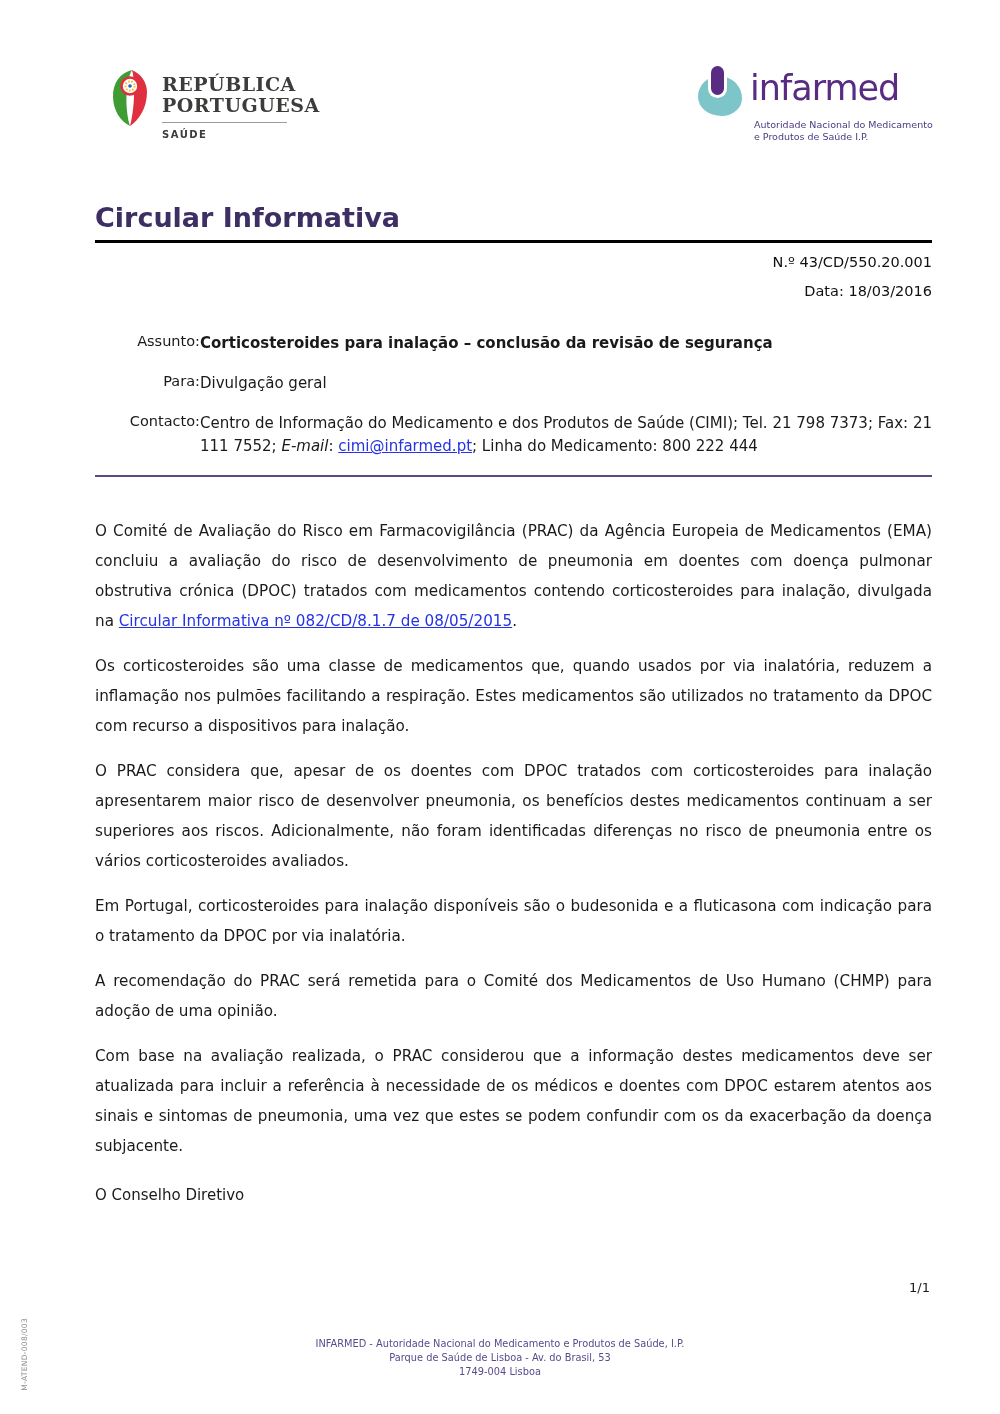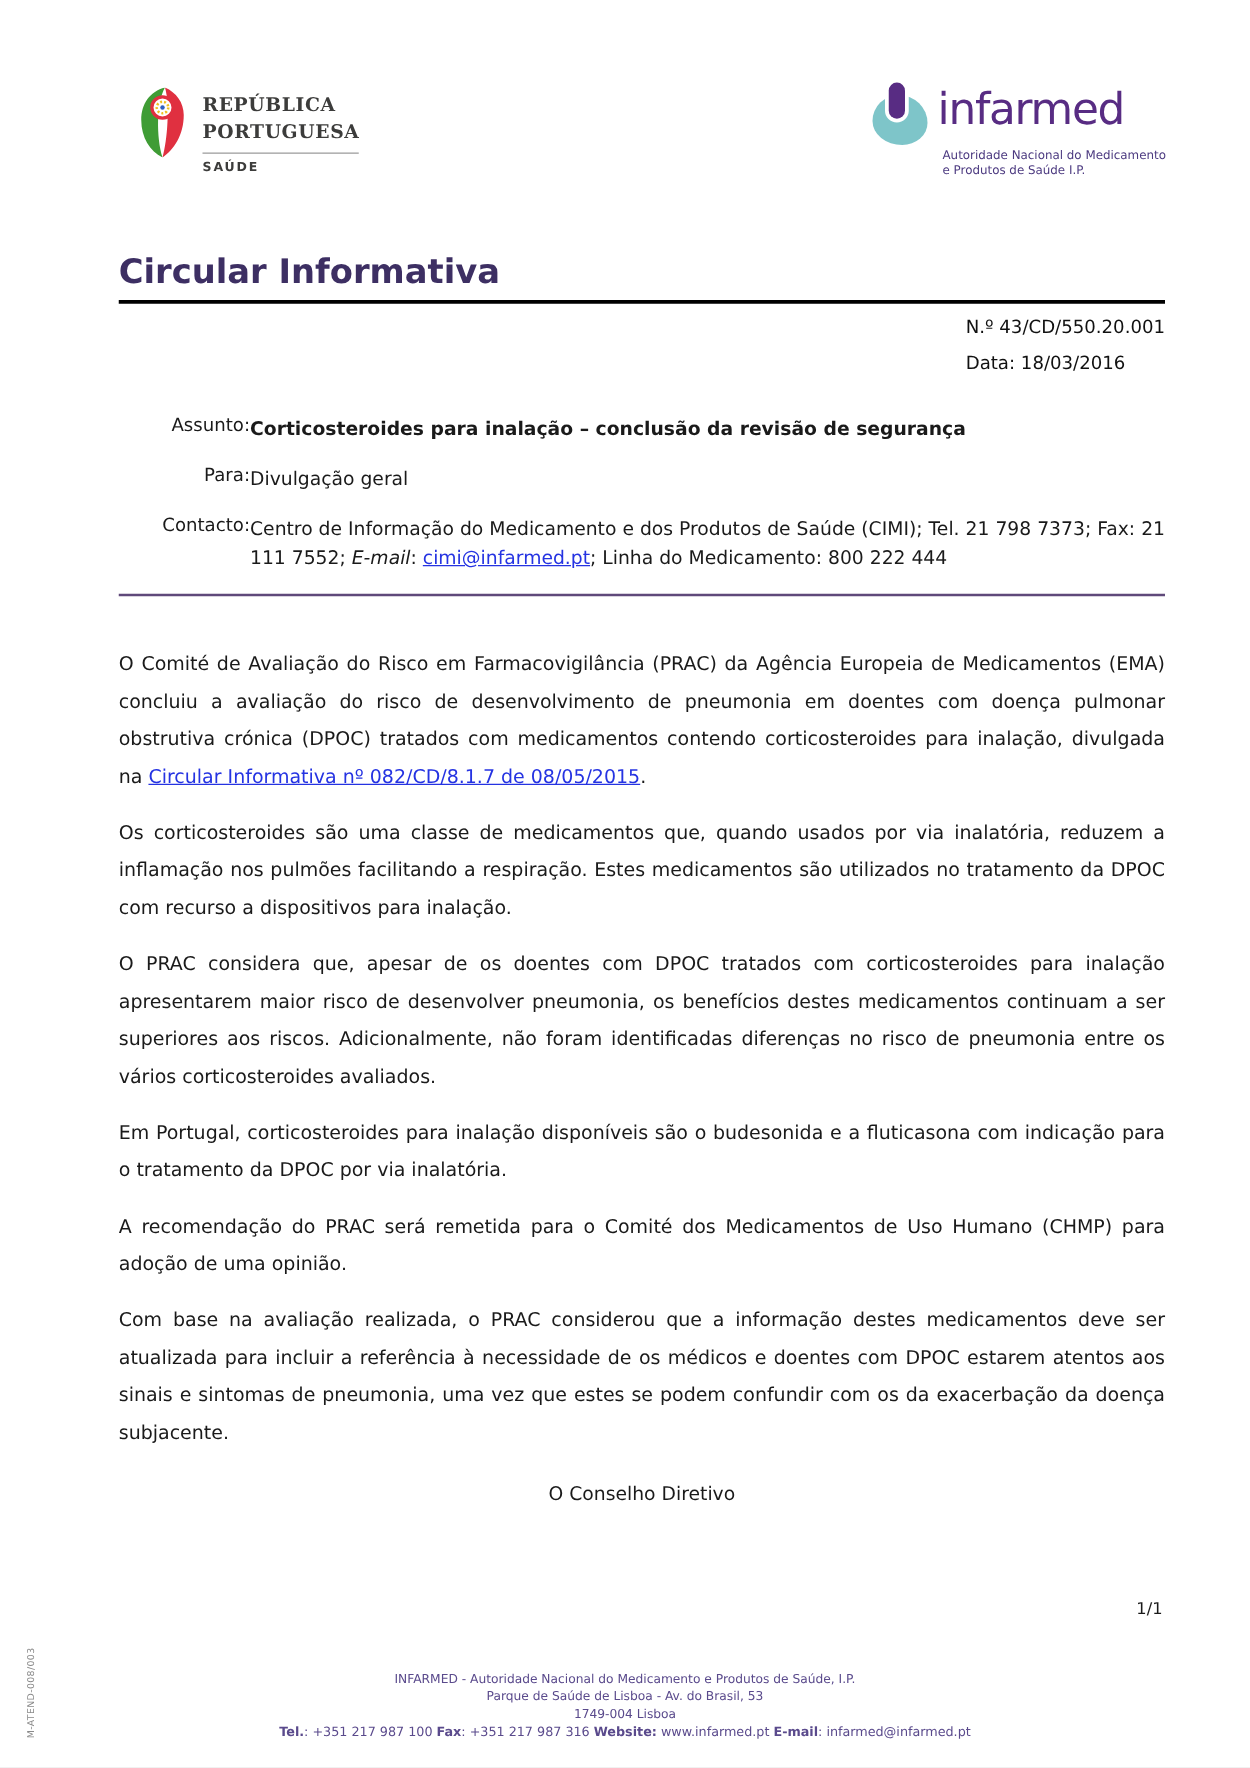--- a/index.html
+++ b/index.html
@@ -13,21 +13,21 @@
     color:#1a1a1a;
     overflow:hidden;
   }
 
   
   .gov-logo { position:absolute; left:110px; top:70px; display:flex; gap:12px; }
   .gov-leaf { width:40px; height:56px; flex:0 0 auto; }
   .gov-text { padding-top:4px; }
   .gov-name {
     font-family:"DejaVu Serif", serif;
-    font-weight:bold; font-size:15px; line-height:21px;
+    font-weight:bold; font-size:19px; line-height:21px;
     color:#3c3c3b; letter-spacing:0.5px;
   }
   .gov-divider { width:125px; height:1px; background:#9b9b9b; margin:6px 0 6px 0; }
   .gov-dept { font-size:10px; font-weight:bold; letter-spacing:1.5px; color:#3c3c3b; }
 
   .inf-logo { position:absolute; left:698px; top:66px; }
   .inf-top { display:flex; align-items:flex-start; gap:6px; }
   .inf-icon { position:relative; width:46px; height:52px; flex:0 0 auto; }
   .inf-blob { position:absolute; left:0; top:10px; width:44px; height:40px; background:#7ec5c9;
               border-radius:48% 52% 46% 54% / 52% 56% 44% 48%; }
@@ -36,41 +36,41 @@
   .inf-name { font-size:35px; font-weight:500; color:#582c83; letter-spacing:-1px; line-height:44px; }
   .inf-sub { margin-top:1px; margin-left:56px; font-size:9.5px; line-height:12px; color:#4c3a80; }
 
   
   .doc-title-wrap {
     position:absolute; left:95px; top:202px; width:837px;
     border-bottom:3px solid #000000; padding-bottom:7px;
   }
   .doc-title { font-size:27px; font-weight:bold; color:#3d2f63; }
 
-  .ref-block { position:absolute; right:68px; top:254px; font-size:14.5px; color:#111; }
+  .ref-block { position:absolute; right:68px; top:254px; text-align:right; font-size:14.5px; color:#111; }
   .ref-block div { margin-bottom:13px; }
 
   
   .meta { position:absolute; left:95px; top:332px; width:837px; }
   .meta-row { display:flex; margin-bottom:17px; }
   .meta-label { width:105px; flex:0 0 auto; font-size:14.5px; color:#1a1a1a; padding-top:1px;text-align:right; }
   .meta-value { flex:1; font-size:15px; line-height:23px; text-align:justify; }
   .meta-value.bold { font-weight:bold; }
   .meta-sep { border-top:2px solid #5f497a; margin-top:15px; }
 
   a.doc-link { color:#2533e2; text-decoration:underline; cursor:pointer; }
   .italic { font-style:italic; }
 
   
   .body-text { position:absolute; left:95px; top:516px; width:837px; }
   .body-text p {
     font-size:15.2px; line-height:30px;
     text-align:justify; margin-bottom:15px; color:#1a1a1a;
   }
-  .closing { text-align:center; font-size:15px; margin-top:25px; }
+  .closing { font-size:15px; margin-top:25px; }
 
   
   .page-num { position:absolute; right:70px; top:1280px; font-size:13px; color:#1a1a1a; }
   .side-code {
     position:absolute; left:20px; top:1318px;
     writing-mode:vertical-rl; transform:rotate(180deg);
     font-size:7.5px; color:#8a8a8a; letter-spacing:0.3px;
   }
   .footer {
     position:absolute; left:0; top:1337px; width:100%;
@@ -152,16 +152,15 @@
   </div>
 
   <div class="page-num">1/1</div>
 
   <div class="side-code">M-ATEND-008/003</div>
 
   <div class="footer">
     <div>INFARMED - Autoridade Nacional do Medicamento e Produtos de Saúde, I.P.</div>
     <div>Parque de Saúde de Lisboa - Av. do Brasil, 53</div>
     <div>1749-004 Lisboa</div>
-    <div class="contact-line"><span class="b">Tel.</span><span>: +351 217 987 100  </span><span class="b">Fax</span><span>: +351 217 987 316  </span><span class="b">Website:</span><span> www.infarmed.pt  </span><span class="b">E-mail</span><span>: infarmed@infarmed.pt</span></div>
   </div>
 
 </div>
 
 </body></html>

